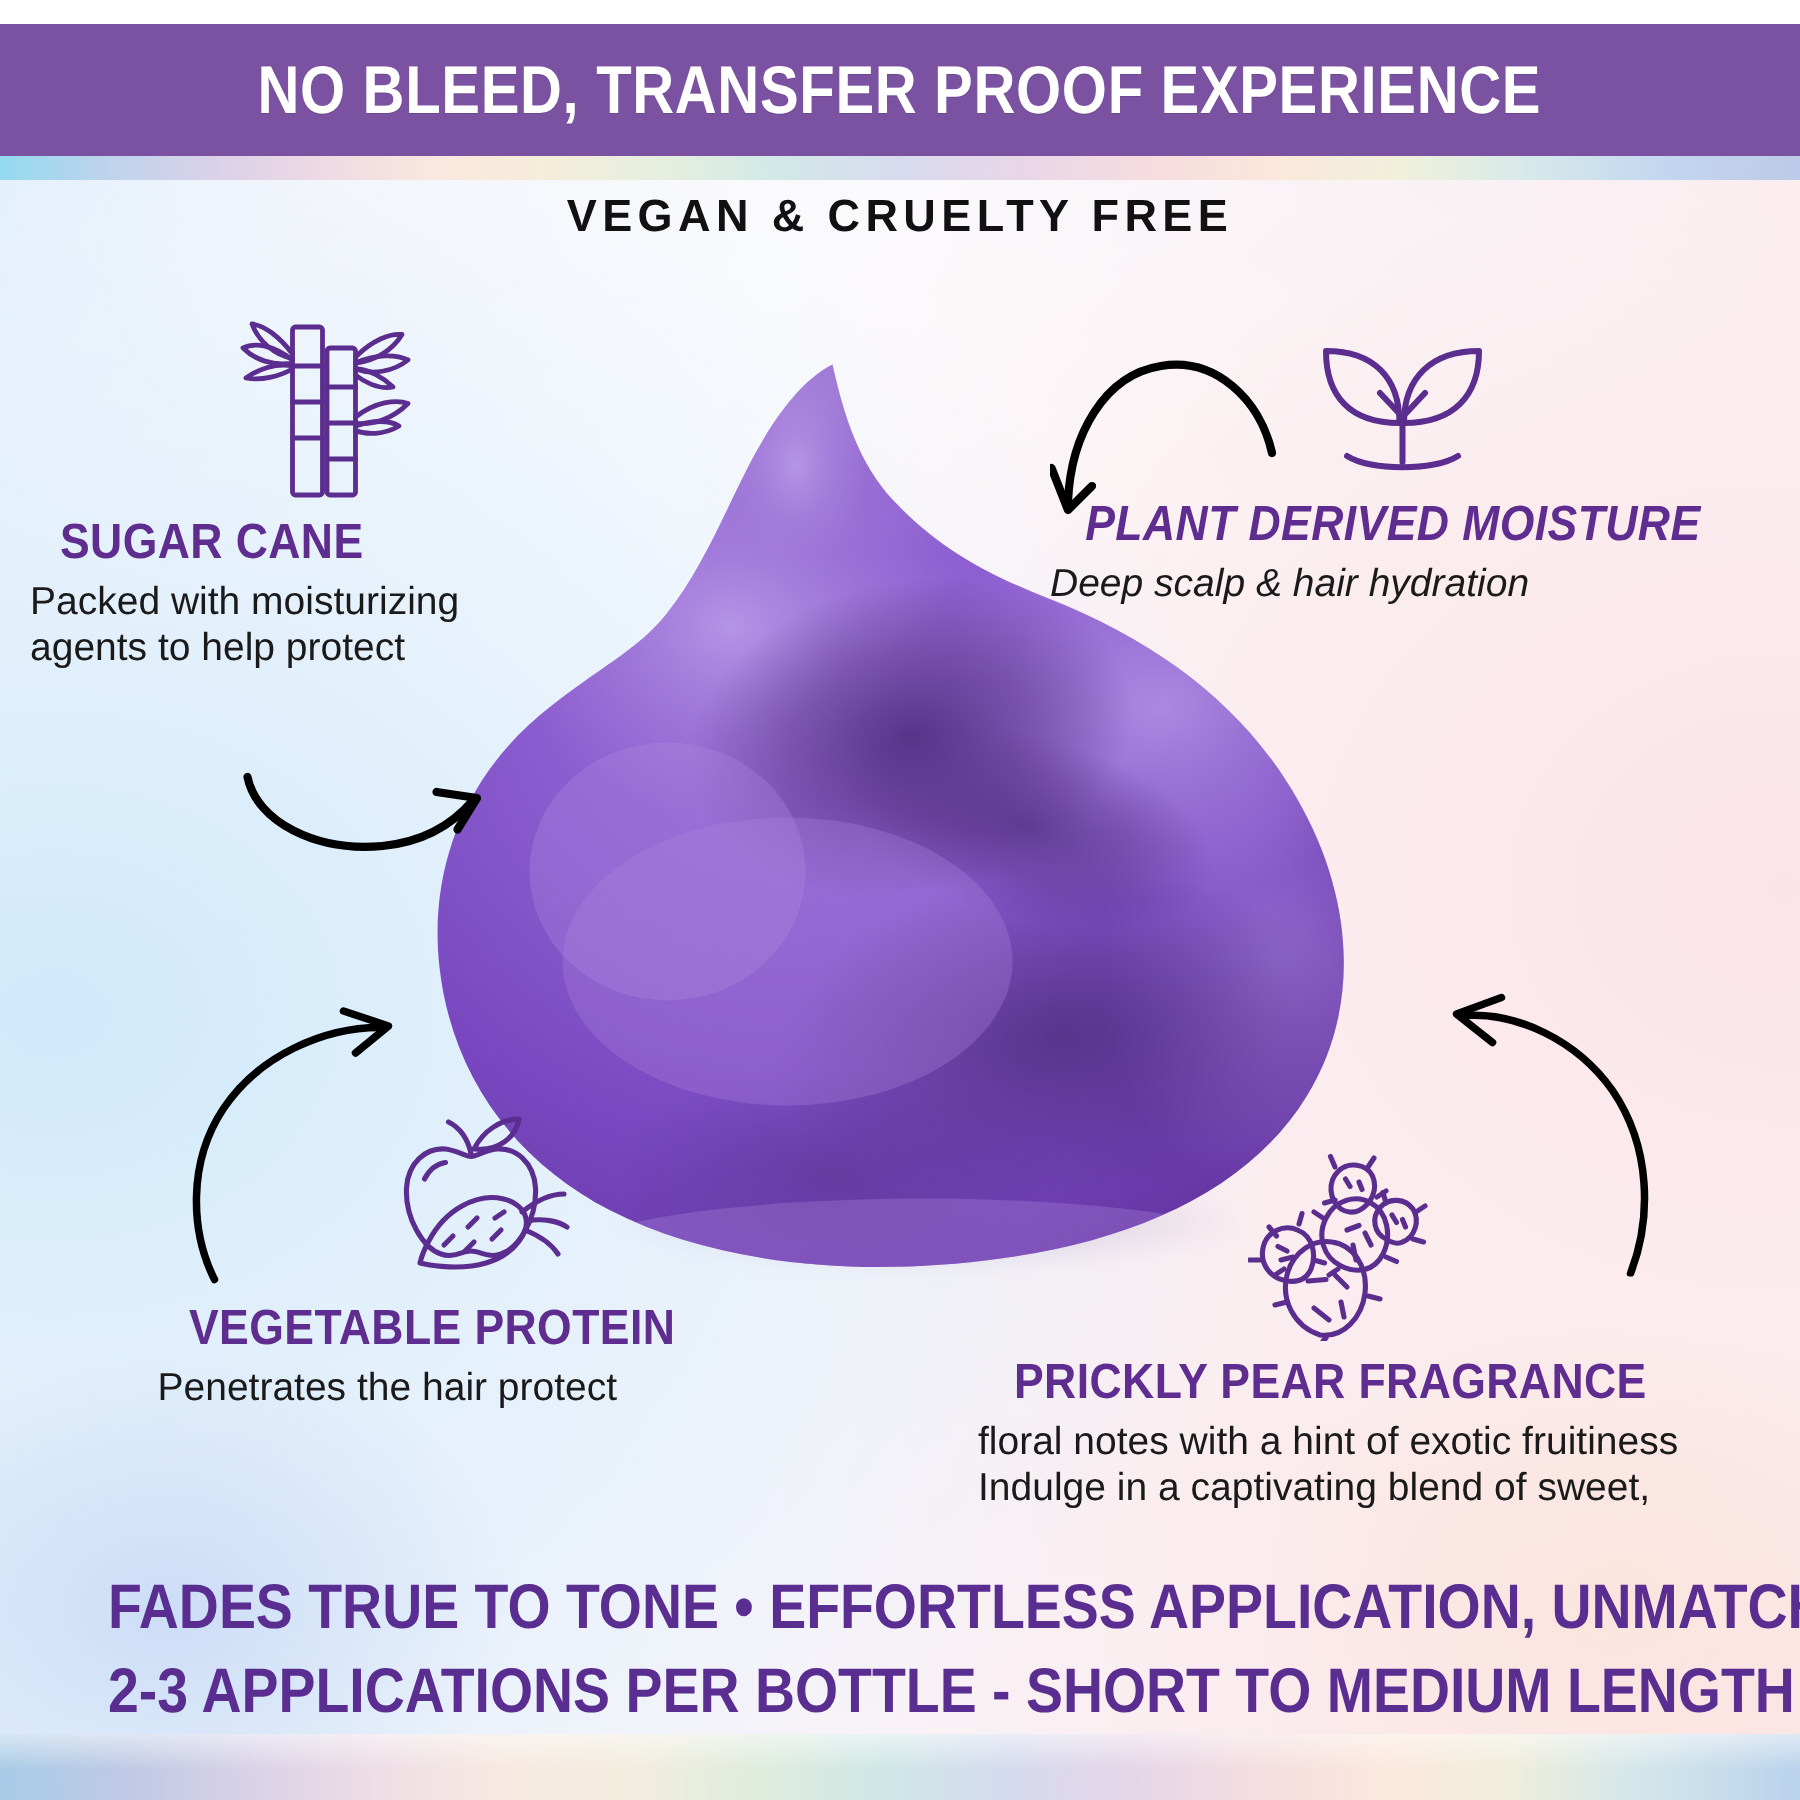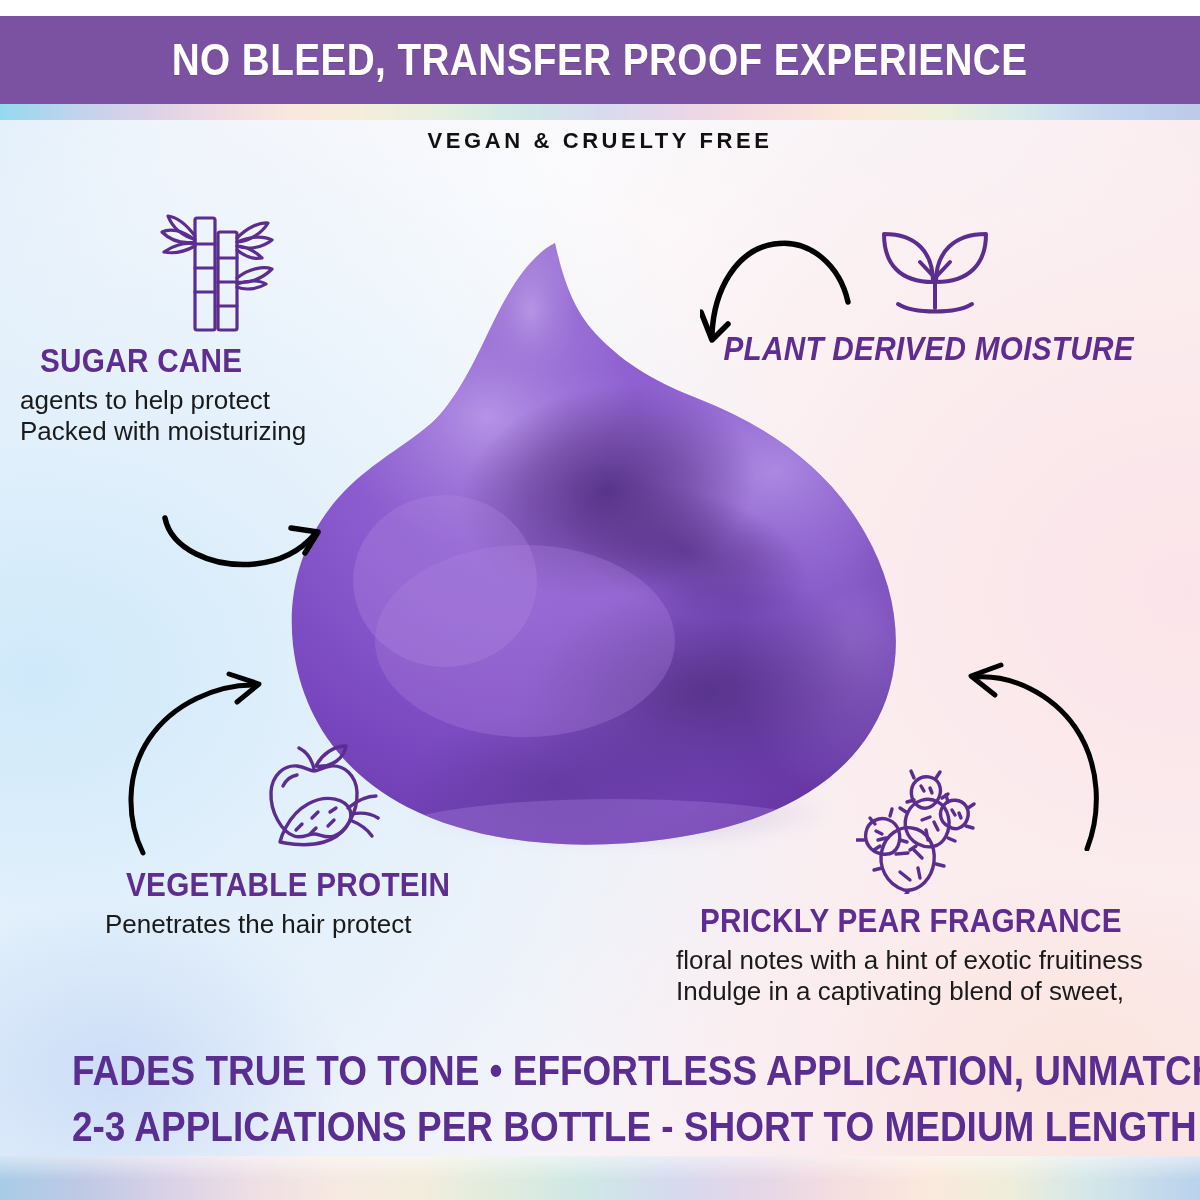--- a/index.html
+++ b/index.html
@@ -63,21 +63,21 @@
     opacity:.85;
   }
   .holo.bottom::after{
     content:"";position:absolute;left:0;top:0;width:1200px;height:60px;
     background:linear-gradient(180deg, rgba(255,255,255,.55) 0%, rgba(255,255,255,0) 40%);
   }
 
   .subheader{
     position:absolute;left:0;top:112px;width:1200px;
     text-align:center;
-    color:#111111;font-weight:bold;font-size:22px;letter-spacing:3.6px;
+    color:#111111;font-weight:bold;font-size:30px;letter-spacing:3.6px;
   }
 
   
   .blob-wrap{
     position:absolute;left:255px;top:205px;width:700px;height:660px;
   }
   .blob-shadow{
     position:absolute;left:70px;top:545px;width:590px;height:95px;
     background:radial-gradient(50% 50% at 50% 50%, rgba(120,90,160,.30) 0%, rgba(120,90,160,0) 72%);
     filter:blur(6px);
@@ -95,21 +95,21 @@
     transform:scaleX(.9);transform-origin:center;white-space:nowrap;
     margin-top:8px;
   }
   .feat-desc{
     font-size:26px;color:#1a1a1a;line-height:1.18;margin-top:5px;
   }
 
   #feat-sugarcane{left:20px;top:190px;width:400px;}
   #feat-plant{left:700px;top:196px;width:470px;font-style:italic;}
   #feat-veg{left:105px;top:722px;width:420px;}
-  #feat-pear{left:676px;top:752px;width:480px;}
+  #feat-pear{left:652px;top:752px;width:480px;}
 
   
   .arrow{position:absolute;}
   #arrow-sugarcane{left:155px;top:492px;}
   #arrow-plant{left:700px;top:218px;}
   #arrow-veg{left:125px;top:655px;}
   #arrow-pear{left:955px;top:645px;}
 
   
   .claims{
@@ -242,35 +242,38 @@
 
       <path d="M81 32 C 92 21, 104 16, 112 17 C 106 27, 94 35, 81 36"></path>
       <path d="M81 36 C 94 30, 108 30, 116 34 C 106 42, 92 44, 81 40"></path>
       <path d="M81 40 C 90 40, 100 46, 106 52 C 96 54, 86 48, 81 44"></path>
 
       <path d="M81 72 C 94 62, 108 60, 116 63 C 106 73, 92 78, 81 76"></path>
       <path d="M81 78 C 92 74, 104 74, 110 78 C 100 84, 88 84, 81 81"></path>
     </svg>
     <div class="feat-title">SUGAR CANE</div>
     <div class="feat-desc">
+      <div>Packed with moisturizing</div>
       <div>agents to help protect</div>
-      <div>Packed with moisturizing</div>
     </div>
   </div>
 
   <div class="feature" id="feat-plant">
     <svg class="icon" width="118" height="110" viewBox="0 0 118 110" fill="none" stroke="#5b2d8e" stroke-width="4" stroke-linecap="round" stroke-linejoin="round">
       <path d="M57 70 C 24 70, 8 52, 8 22 C 40 22, 57 40, 57 70 Z"></path>
       <path d="M60 70 C 93 70, 110 52, 110 22 C 78 22, 60 40, 60 70 Z"></path>
       <line x1="59" y1="70" x2="59" y2="96"></line>
       <line x1="59" y1="66" x2="44" y2="50"></line>
       <line x1="59" y1="66" x2="74" y2="50"></line>
       <path d="M22 92 C 38 102, 80 102, 96 92"></path>
     </svg>
     <div class="feat-title">PLANT DERIVED MOISTURE</div>
+    <div class="feat-desc">
+      <div>Deep scalp &amp; hair hydration</div>
+    </div>
   </div>
 
   <div class="feature" id="feat-veg">
     <svg class="icon" width="130" height="120" viewBox="0 0 130 120" fill="none" stroke="#5b2d8e" stroke-width="3.4" stroke-linecap="round" stroke-linejoin="round">
 
       <path d="M47 28 C 34 27, 22 37, 21 54 C 20 74, 32 94, 44 98
                C 52 101, 58 96, 64 96 C 70 96, 76 101, 84 98
                C 96 94, 108 74, 107 54 C 106 37, 94 27, 81 28
                C 73 29, 68 33, 64 33 C 60 33, 55 29, 47 28 Z"></path>
 

